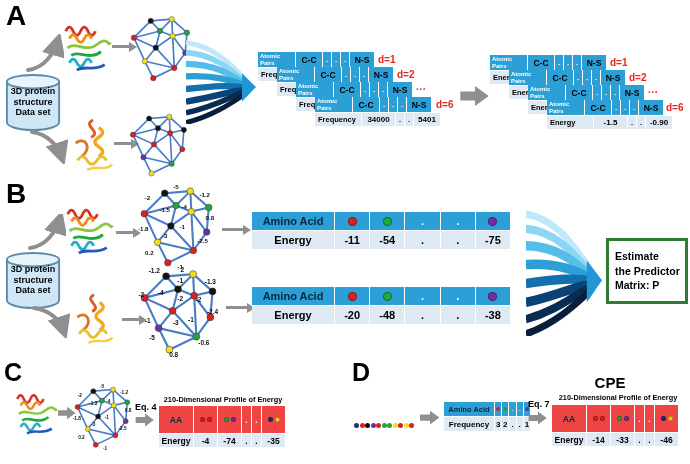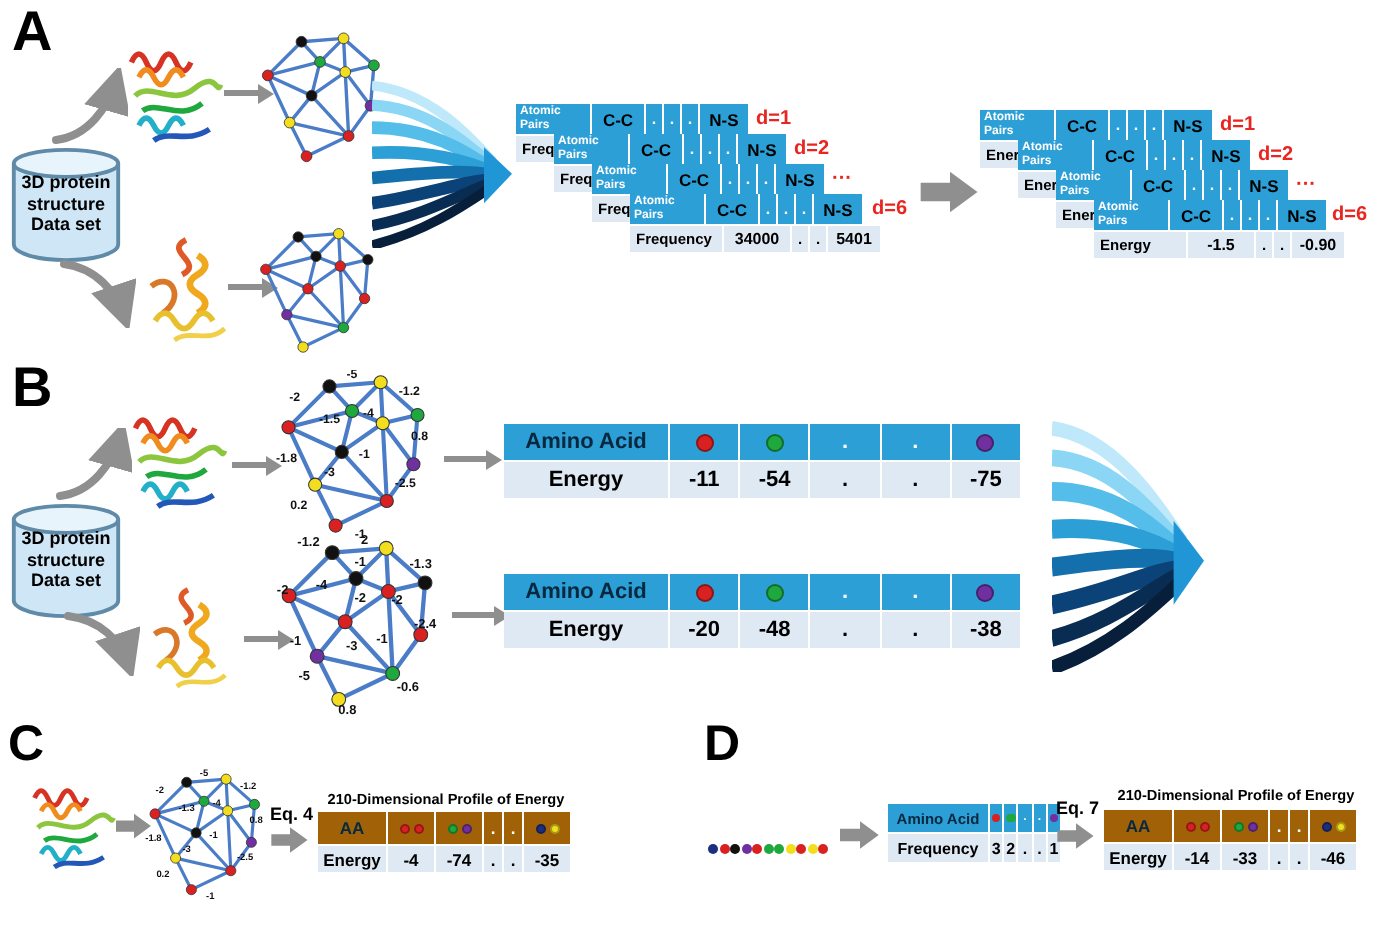--- a/index.html
+++ b/index.html
@@ -33,21 +33,21 @@
   
   .btbl{position:absolute;width:258px}
   .bhc{background:#2b9fd6;height:18px;font-size:11px;color:#07283f}
   .brc{background:#dfe9f4;height:18px;font-size:11px;color:#000}
   .b-lab{width:82px}
   .b-v{flex:1}
   .bhc.b-v{color:#fff}
   .dot{display:inline-block;width:9px;height:9px;border-radius:50%;border:1px solid rgba(0,0,0,.35)}
   
   .ctbl{position:absolute;width:128px}
-  .hc2{background:#a16207;height:16px;font-size:8.5px;color:#07283f}
+  .hc2{background:#ef4444;height:27px;font-size:8.5px;color:#07283f}
   .rc2{background:#dfe9f4;height:13px;font-size:8.5px;color:#000}
   .w-clab{width:34px}
   .w-cp{width:23px}
   .w-cs{width:9px}
   .hc2.w-cs{color:#fff}
   .pdot{display:inline-block;width:5px;height:5px;border-radius:50%;margin:0 1px;border:0.5px solid rgba(0,0,0,.3)}
   
   .dtbl{position:absolute;width:86px}
   .dhc{background:#2b9fd6;height:14px;font-size:7.5px;color:#07283f}
   .drc{background:#dfe9f4;height:14px;font-size:8px;color:#000}
@@ -440,20 +440,25 @@
     <path d="M0,18 C40,20 66,44 86,61" stroke="#8ad6f4" stroke-width="8" fill="none"></path>
     <path d="M0,34 C40,34 66,50 86,64" stroke="#55bdea" stroke-width="9" fill="none"></path>
     <path d="M0,52 C40,50 66,57 86,66" stroke="#2b9fd6" stroke-width="9" fill="none"></path>
     <path d="M0,70 C40,66 66,64 86,68" stroke="#1470ad" stroke-width="9" fill="none"></path>
     <path d="M0,88 C40,82 66,72 86,71" stroke="#0b4378" stroke-width="9" fill="none"></path>
     <path d="M0,104 C40,96 66,80 86,73" stroke="#092c52" stroke-width="8" fill="none"></path>
     <path d="M0,118 C40,108 68,88 86,76" stroke="#071f3a" stroke-width="7" fill="none"></path>
     <polygon points="80,48 100,67 80,88" fill="#2196d6"></polygon>
   </svg>
 
+  <div class="estbox" style="left:606px;top:238px;width:82px;height:66px">
+    <div>Estimate</div>
+    <div>the Predictor</div>
+    <div>Matrix: P</div>
+  </div>
 
   <div class="abs pl sm" style="left:4px;top:360px">C</div>
 
   <svg class="abs" style="left:14px;top:388px" width="46" height="50" viewBox="0 0 56 58">
     <path d="M4,12 q4,-9 8,0 q4,9 8,0 q4,-9 8,0 q4,9 8,0" stroke="#d63322" stroke-width="3" fill="none"></path>
     <path d="M8,20 q4,-8 8,0 q4,8 8,0 q4,-8 8,0" stroke="#f08c1e" stroke-width="3" fill="none"></path>
     <path d="M6,30 C14,22 26,36 38,26 S50,30 52,24" stroke="#8cc63e" stroke-width="3" fill="none"></path>
     <path d="M10,38 C18,32 30,44 42,34" stroke="#1ea83e" stroke-width="3" fill="none"></path>
     <path d="M8,46 q4,-8 8,0 q4,8 8,0 q4,-8 8,0" stroke="#22b0c8" stroke-width="3" fill="none"></path>
     <path d="M16,54 C24,48 34,56 46,48" stroke="#2458b8" stroke-width="3" fill="none"></path>
@@ -560,20 +565,21 @@
       <div class="c drc d-v">.</div>
       <div class="c drc d-v">1</div>
     </div>
   </div>
 
   <span class="eql" style="left:528px;top:399px">Eq. 7</span>
   <svg class="abs" style="left:526px;top:411px" width="24" height="14" viewBox="0 0 32 24">
     <polygon points="0,7 16,7 16,1 31,12 16,23 16,17 0,17" fill="#8f8f8f"></polygon>
   </svg>
 
+  <div class="bigtitle" style="left:560px;top:374px;width:100px">CPE</div>
   <div class="subtitle" style="left:551px;top:393px;width:134px">210-Dimensional Profile of Energy</div>
 
   <div class="ctbl" style="left:552px;top:405px">
     <div class="h">
       <div class="c hc2 w-clab">AA</div>
       <div class="c hc2 w-cp">
           <span class="pdot" style="background: rgb(217, 33, 33);"></span>
           <span class="pdot" style="background: rgb(217, 33, 33);"></span>
         </div>
       <div class="c hc2 w-cp">

